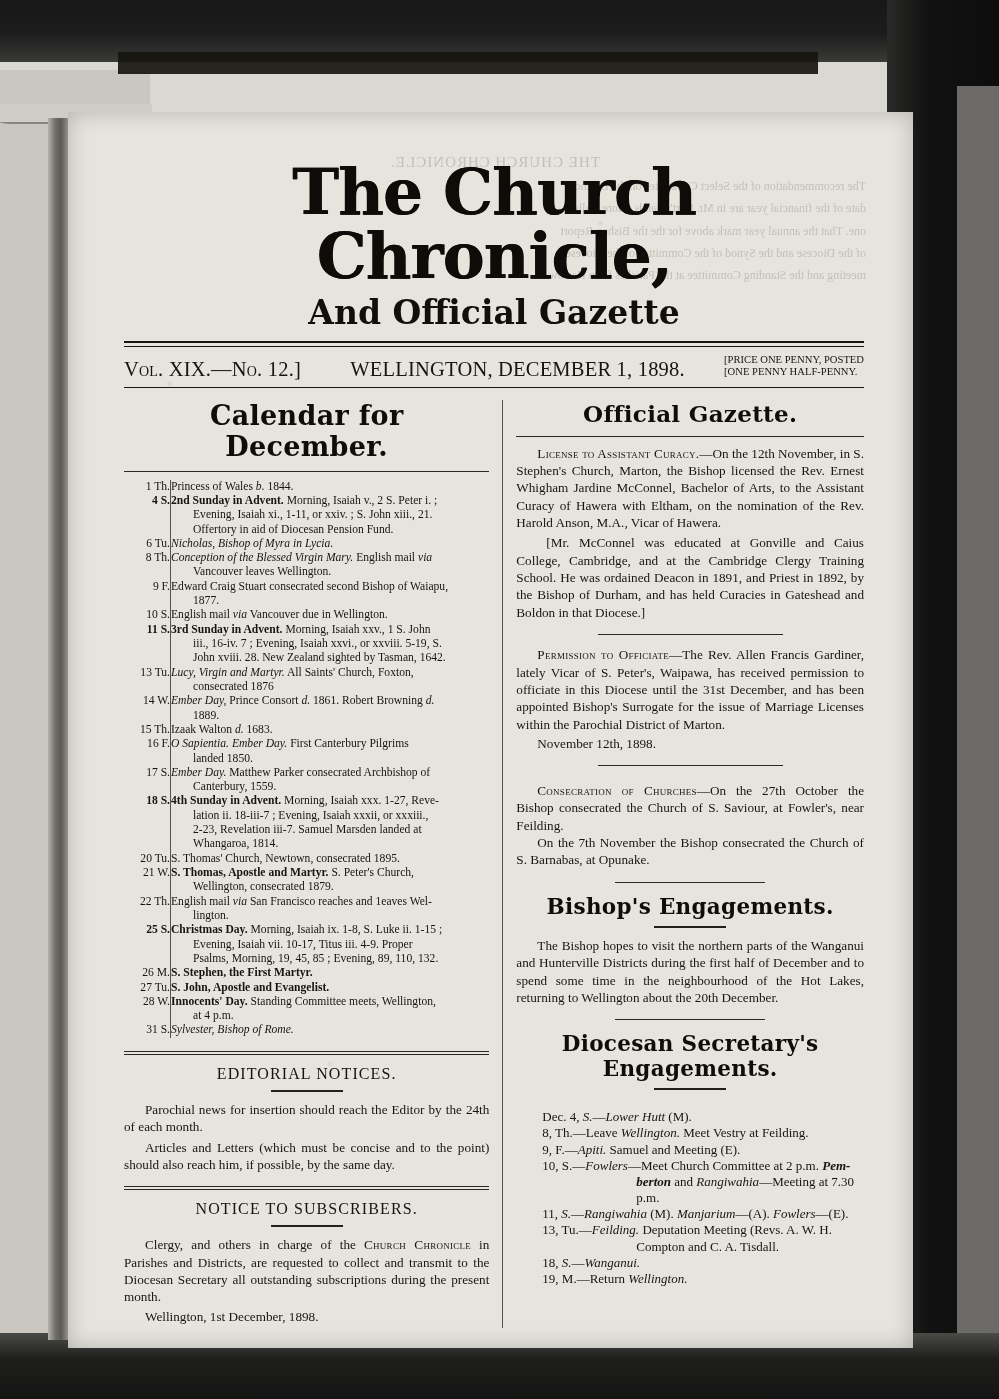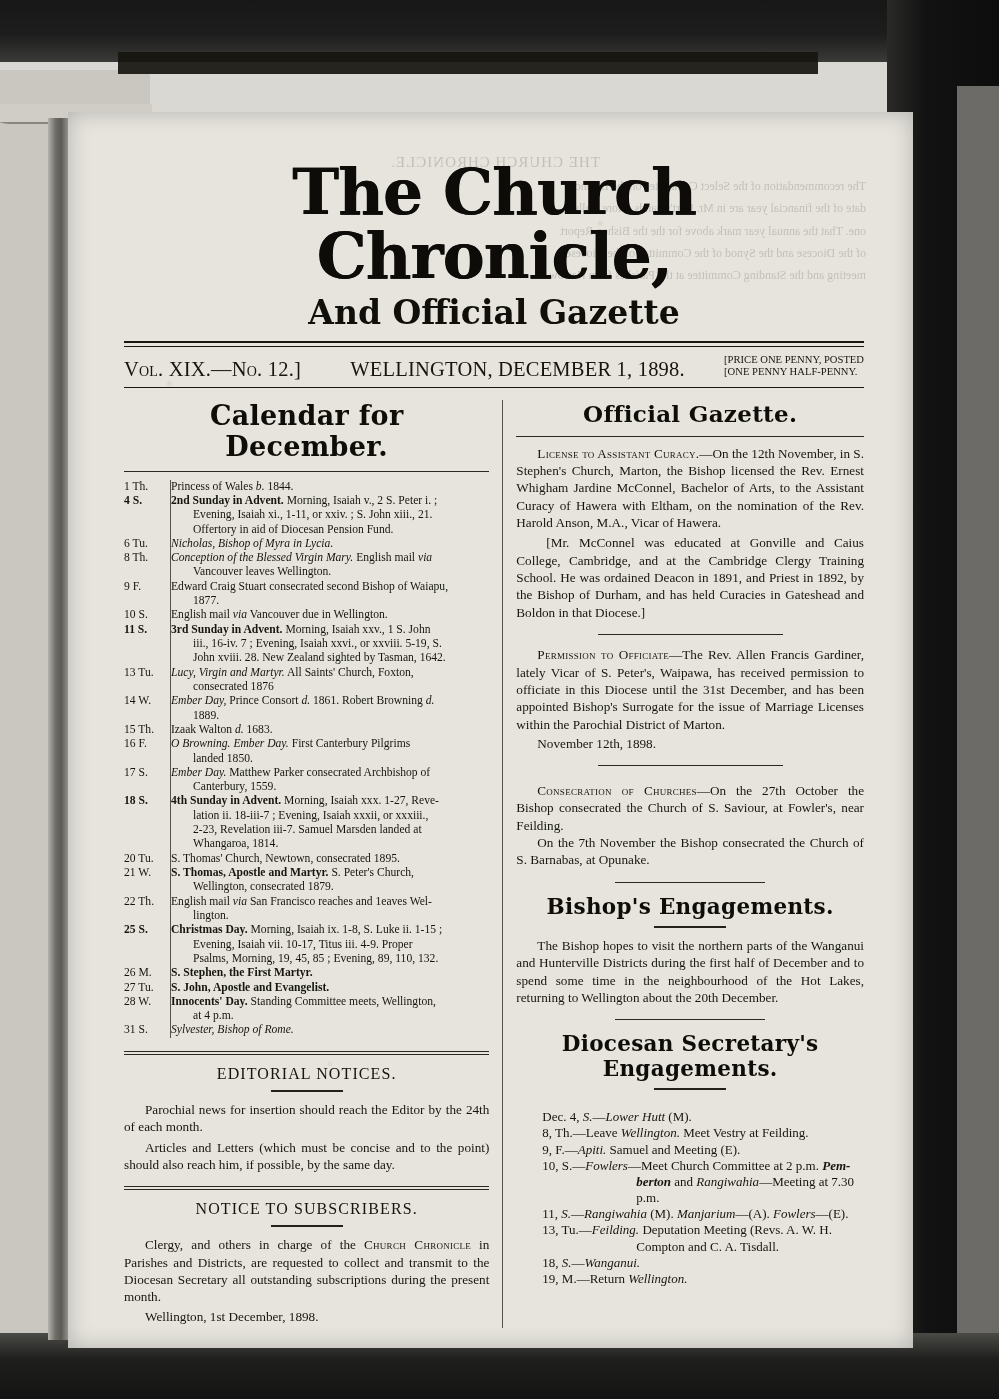--- a/index.html
+++ b/index.html
@@ -179,20 +179,21 @@
   
   table.cal {
     border-collapse: collapse;
     width: 100%;
     font-size: 11.6px;
     line-height: 1.235;
   }
   table.cal td { vertical-align: top; padding: 0; }
   td.cal-day {
     width: 46px;
+    text-align: right;
     white-space: nowrap;
     padding-right: 7px;
     padding-top: .5px;
   }
   td.cal-bar {
     width: 1px;
     background: #54524b;
     padding: 0;
   }
   td.cal-txt {
@@ -363,21 +364,21 @@
                   <td class="cal-txt"><span class="i">Ember Day,</span><span>  Prince Consort </span><span class="i">d.</span><span> 1861.   Robert Browning </span><span class="i">d.</span><span class="ind"><span>1889.</span></span></td>
                 </tr>
                 <tr>
                   <td class="cal-day">15 Th.</td>
                   <td class="cal-bar"></td>
                   <td class="cal-txt"><span>Izaak Walton </span><span class="i">d.</span><span> 1683.</span></td>
                 </tr>
                 <tr>
                   <td class="cal-day">16 F.</td>
                   <td class="cal-bar"></td>
-                  <td class="cal-txt"><span class="i">O Browning.</span><span>   </span><span class="i">Ember Day.</span><span>   First Canterbury Pilgrims</span><span class="ind"><span>landed 1850.</span></span></td>
+                  <td class="cal-txt"><span class="i">O Sapientia.</span><span>   </span><span class="i">Ember Day.</span><span>   First Canterbury Pilgrims</span><span class="ind"><span>landed 1850.</span></span></td>
                 </tr>
                 <tr>
                   <td class="cal-day">17 S.</td>
                   <td class="cal-bar"></td>
                   <td class="cal-txt"><span class="i">Ember Day.</span><span>  Matthew Parker consecrated Archbishop of</span><span class="ind"><span>Canterbury, 1559.</span></span></td>
                 </tr>
                 <tr>
                   <td class="cal-day b">18 S.</td>
                   <td class="cal-bar"></td>
                   <td class="cal-txt"><span class="b">4th Sunday in Advent.</span><span>  Morning, Isaiah xxx. 1-27, Reve-</span><span class="ind"><span>lation ii. 18-iii-7 ;  Evening, Isaiah xxxii, or xxxiii.,</span></span><span class="ind"><span>2-23, Revelation iii-7.  Samuel Marsden landed at</span></span><span class="ind"><span>Whangaroa, 1814.</span></span></td>

